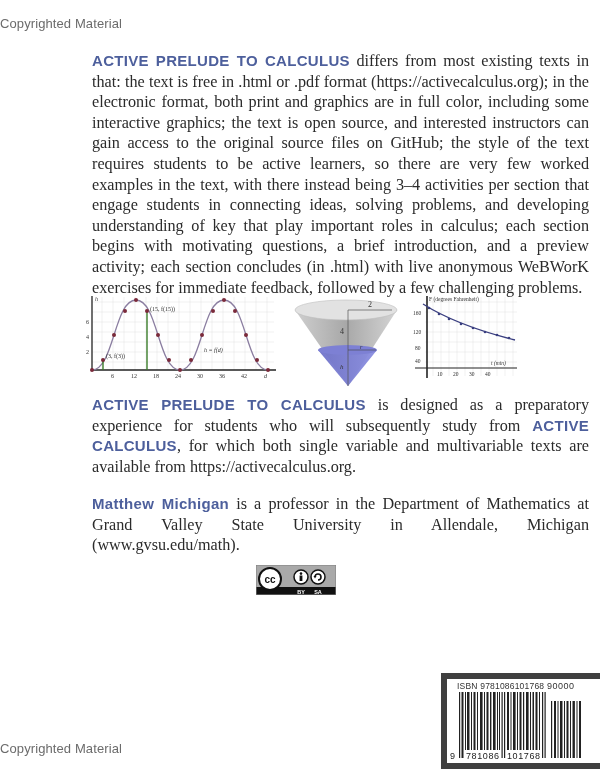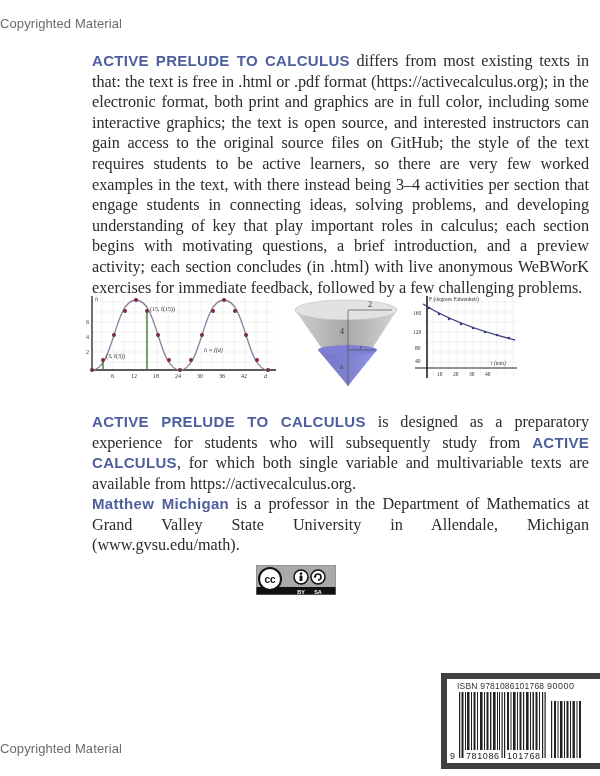--- a/index.html
+++ b/index.html
@@ -2,21 +2,21 @@
 <html><head>
 <meta charset="utf-8">
 <style>
   html, body { margin:0; padding:0; }
   body { width:600px; height:776px; background:#ffffff; position:relative; overflow:hidden; font-family:"DejaVu Serif", serif; color:#2a2a2a; }
   .copyright { position:absolute; left:0; width:600px; text-align:left; font-family:"Liberation Sans", sans-serif; font-size:13px; color:#6b6b6b; letter-spacing:0.1px; }
   .copyright.top { top:16px; }
   .copyright.bottom { top:741px; }
   .para { position:absolute; left:52px; width:497px; font-family:"Liberation Serif", serif; font-size:16.2px; line-height:20.6px; color:#2b2b2b; text-align:justify;margin-left:40px; }
   .para1 { top:51px; }
-  .para2 { top:412px; }
+  .para2 { top:395px; }
   .para3 { top:494px; }
   .hl { font-family:"Liberation Sans", sans-serif; font-weight:bold; color:#4d5f9c; font-size:15px; letter-spacing:0.3px; }
   .figs { position:absolute; top:290px; left:0; width:600px; height:105px; }
   .fig { position:absolute; }
   .fig svg { display:block; }
   .cc { position:absolute; left:256px; top:565px; width:72px; height:30px; }
   .barcode { position:absolute; left:441px; top:673px; width:142px; height:84px; border:6px solid #404040; background:#fff;padding-left:32px; }
   .isbn-top { position:absolute; left:10px; top:2px; font-family:"Liberation Sans", sans-serif; font-size:8.5px; color:#333; letter-spacing:0.2px; }
   .price { position:absolute; left:100px; top:2px; font-family:"Liberation Sans", sans-serif; font-size:9px; color:#333; letter-spacing:0.5px; }
 </style>

